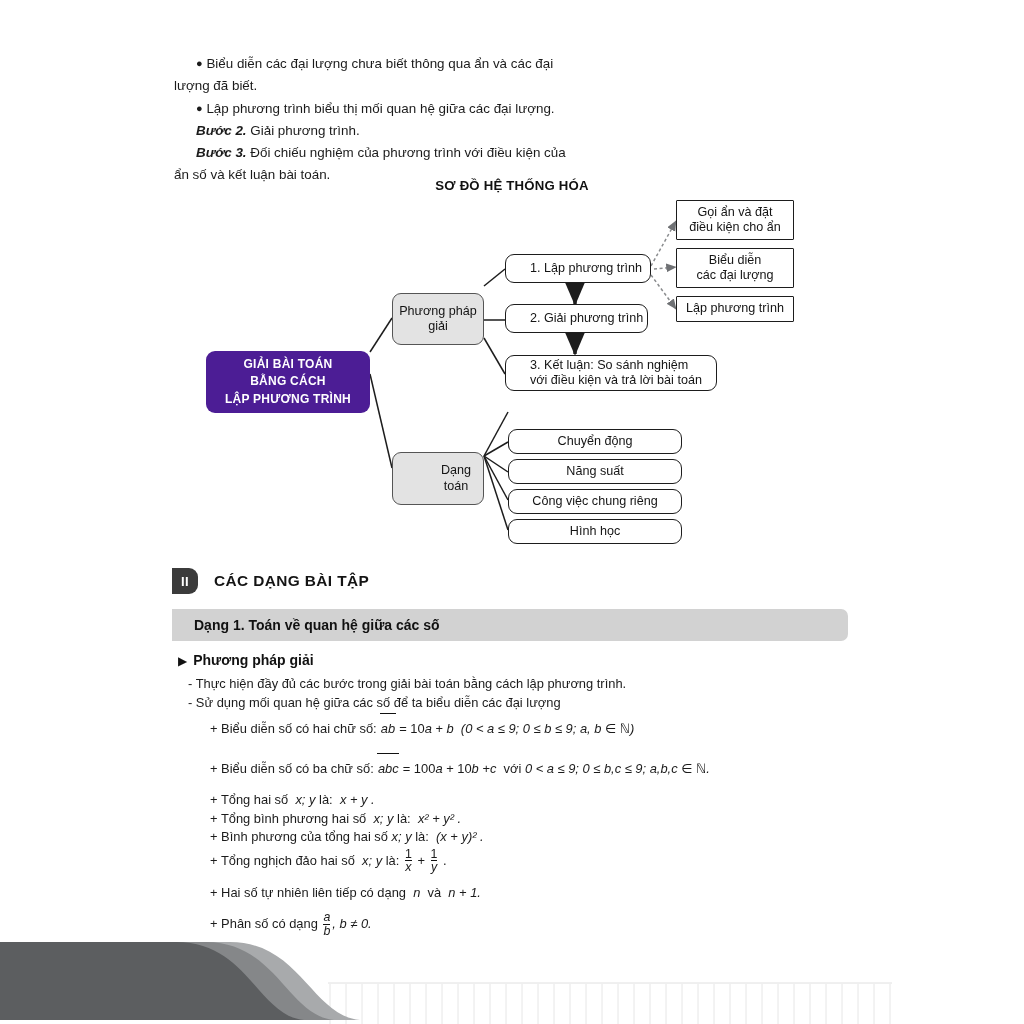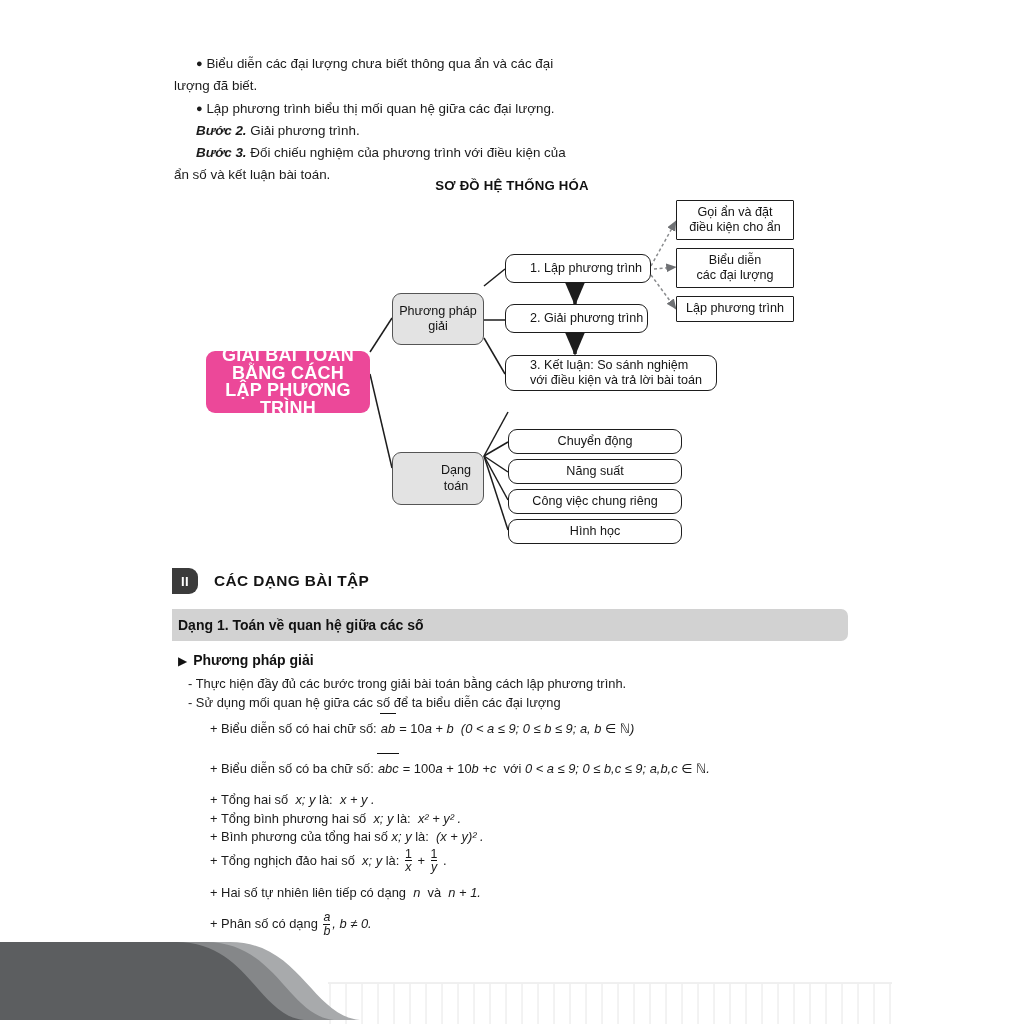--- a/index.html
+++ b/index.html
@@ -35,42 +35,42 @@
   .node{
     position:absolute;box-sizing:border-box;
     display:flex;align-items:center;justify-content:center;
     text-align:center;font-size:12.6px;line-height:15.5px;color:#141414;
     background:#ffffff;border:1.4px solid #1d1d1d;
   }
   .node.round{border-radius:9px;}
   .node.sq{border-radius:1px;}
   .node.gray{background:#e3e3e3;border:1.3px solid #555;border-radius:9px;}
   .node.dark{
-    background:#ec4899;border:none;border-radius:9px;
-    color:#ffffff;font-weight:bold;font-size:18px;line-height:17.5px;
+    background:#4c1d95;border:none;border-radius:9px;
+    color:#ffffff;font-weight:bold;font-size:12px;line-height:17.5px;
     letter-spacing:.25px;
   }
   .node.left{justify-content:flex-start;padding-left:24px;text-align:left;}
 
   
   .sec2{position:absolute;left:172px;top:568px;display:flex;align-items:center;}
   .sec2 .badge{
     width:26px;height:26px;background:#3b3b3b;color:#fff;
     border-radius:0 9px 9px 0;
     display:flex;align-items:center;justify-content:center;
     font-size:13px;font-weight:bold;letter-spacing:.5px;
   }
   .sec2 .t{margin-left:16px;font-size:15.4px;font-weight:bold;letter-spacing:.4px;color:#141414;}
 
   .dangbar{
     position:absolute;left:172px;top:609px;width:676px;height:32px;
     background:#d2d2d2;border-radius:0 7px 7px 0;
     display:flex;align-items:center;
   }
-  .dangbar span{margin-left:6px;font-size:14px;font-weight:bold;color:#111;}
+  .dangbar span{margin-left:22px;font-size:14px;font-weight:bold;color:#111;}
 
   .pp{
     position:absolute;left:178px;top:652px;
     font-size:14px;font-weight:bold;color:#111;
   }
   .pp .tri{font-size:12px;margin-right:6px;}
 
   
   .blist{position:absolute;left:188px;top:676px;width:700px;font-size:12.9px;color:#1b1b1b;}
   .blist .r{margin:0 0 3.5px 0;white-space:nowrap;}

